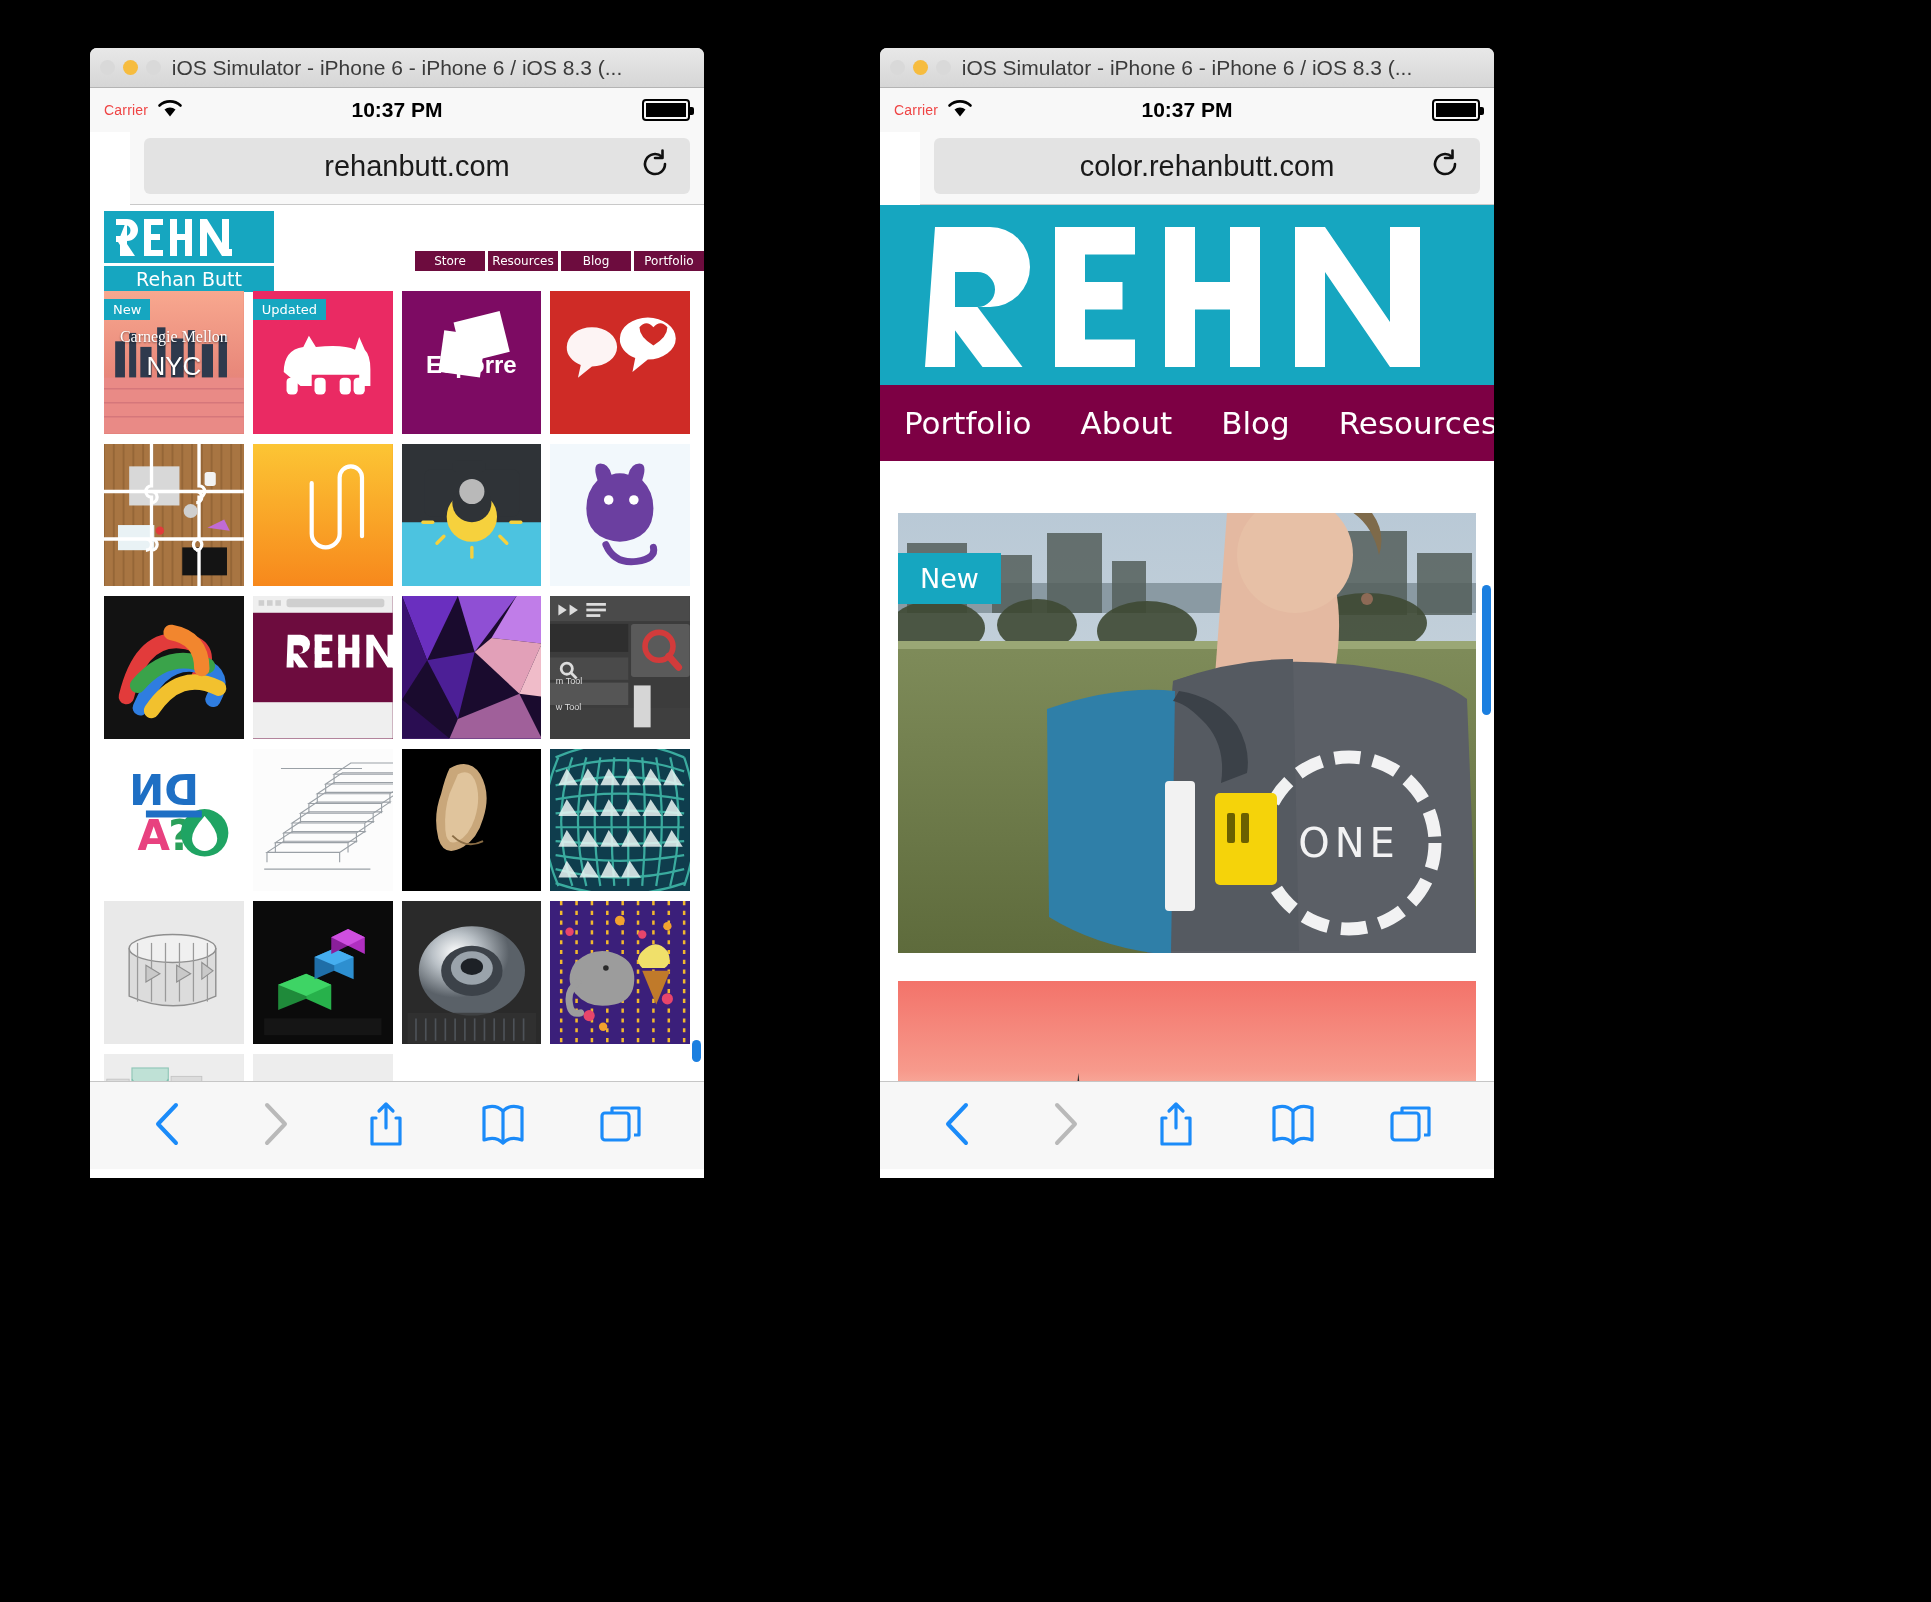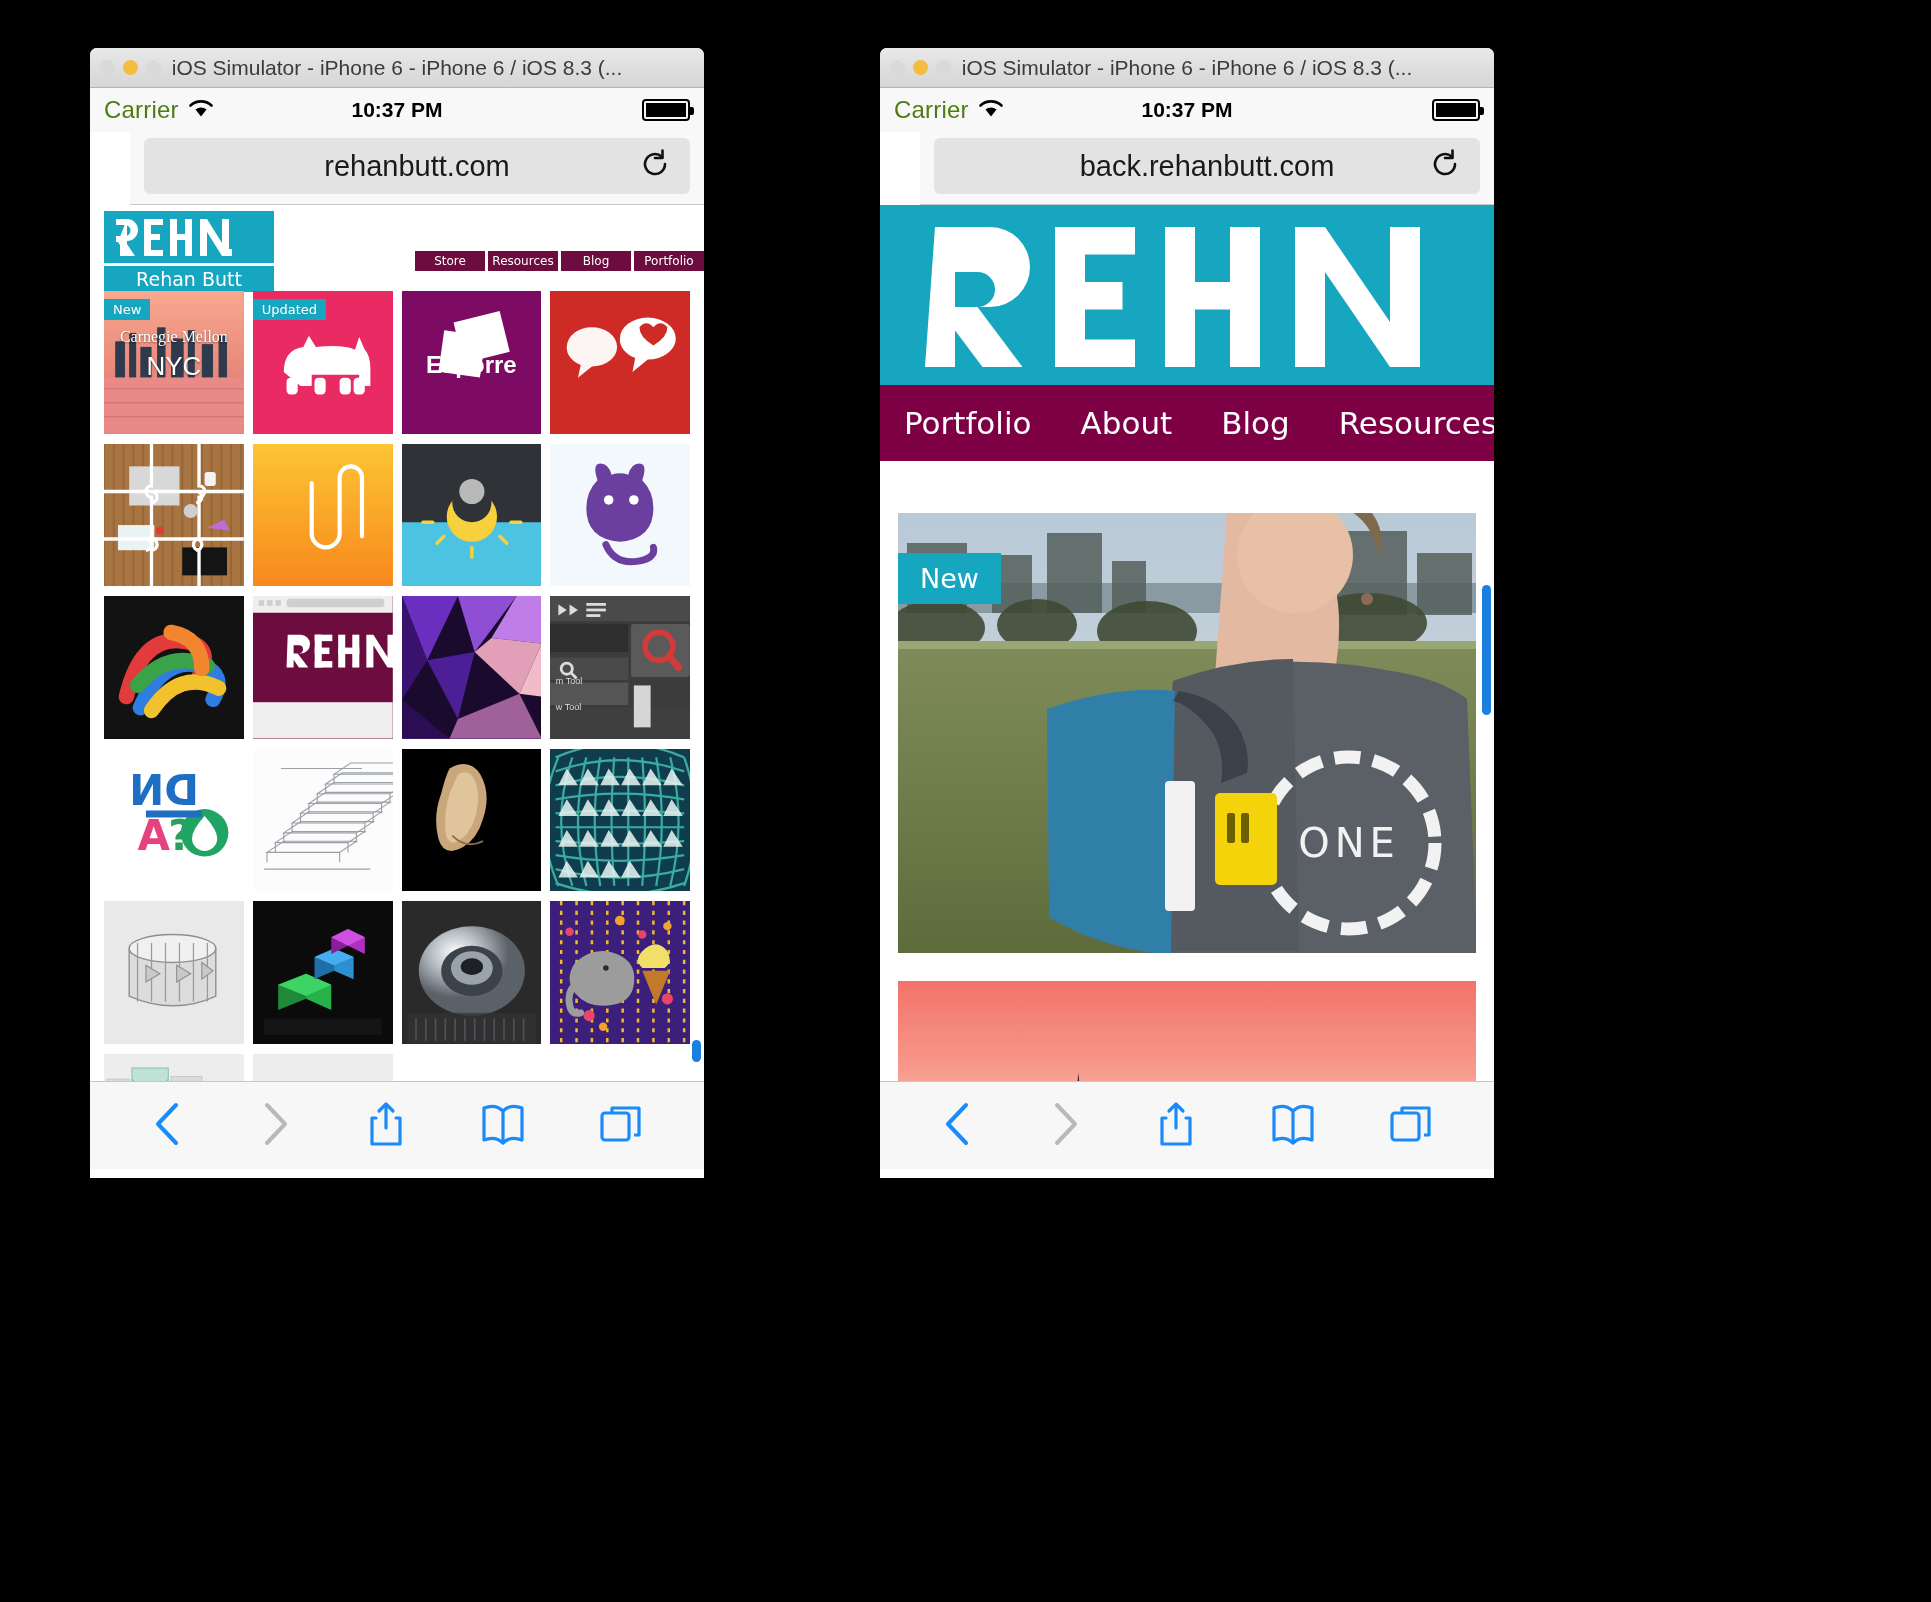--- a/index.html
+++ b/index.html
@@ -15,21 +15,21 @@
 
   .titlebar{ height:40px; background:linear-gradient(#e8e8e8,#d6d6d6);
     border-bottom:1px solid #b4b4b4; display:flex; align-items:center; padding:0 10px; position:relative;}
   .traffic{ display:flex; gap:8px; align-items:center; }
   .dot{ width:15px;height:15px;border-radius:50%; }
   .dot.red{background:#d9d9d9;} .dot.yellow{background:#f6bc3f;} .dot.green{background:#d9d9d9;}
   .title-text{ position:absolute; left:0; right:0; text-align:center; font-size:21px; color:#3b3b3b;
      white-space:nowrap; overflow:hidden; padding:0 52px; }
 
   .statusbar{ height:44px; background:#f8f8f8; display:flex; align-items:center; padding:0 14px; position:relative;}
-  .carrier{ font-size:24px; color:#4d7c0f; font-weight:500; letter-spacing:.2px;}
+  .carrier{ font-size:14px; color:#ef4444; font-weight:500; letter-spacing:.2px;}
   .wifi{ margin-left:9px; display:inline-block; }
   .clock{ position:absolute; left:0; right:0; text-align:center; font-size:21px; font-weight:bold; color:#000;}
   .battery{ position:absolute; right:14px; top:50%; transform:translateY(-50%);
      width:48px; height:22px; border:2px solid #000; border-radius:4px; }
   .battery:after{ content:''; position:absolute; right:-6px; top:6px; width:4px; height:8px; background:#000; border-radius:0 2px 2px 0;}
   .battery i{ position:absolute; inset:2px; background:#000; display:block; }
 
   .urlbar-wrap{ background:#f8f8f8; padding:6px 14px 10px; border-bottom:1px solid #c9c9c9;margin-left:40px;}
   .urlbar{ height:56px; background:#e3e3e3; border-radius:6px; display:flex; align-items:center;
      justify-content:center; position:relative;}
@@ -679,21 +679,21 @@
         </svg>
     </span>
     <span class="clock">10:37 PM</span>
     <span class="battery">
         <i></i>
       </span>
   </div>
 
   <div class="urlbar-wrap">
     <div class="urlbar">
-      <span class="url-text">back.rehanbutt.com</span>
+      <span class="url-text">color.rehanbutt.com</span>
       <span class="reload">
         <svg width="30" height="32" viewBox="0 0 30 32">
             <path d="M25 16a10 10 0 1 1-3.2-7.3" stroke="#111" stroke-width="2.6" fill="none" stroke-linecap="round"></path>
             <path d="M22.5 2.5 v7.5 h-7.5" stroke="#111" stroke-width="2.6" fill="none" stroke-linecap="round" stroke-linejoin="round"></path>
           </svg>
       </span>
     </div>
   </div>
 
   <div class="webview">

